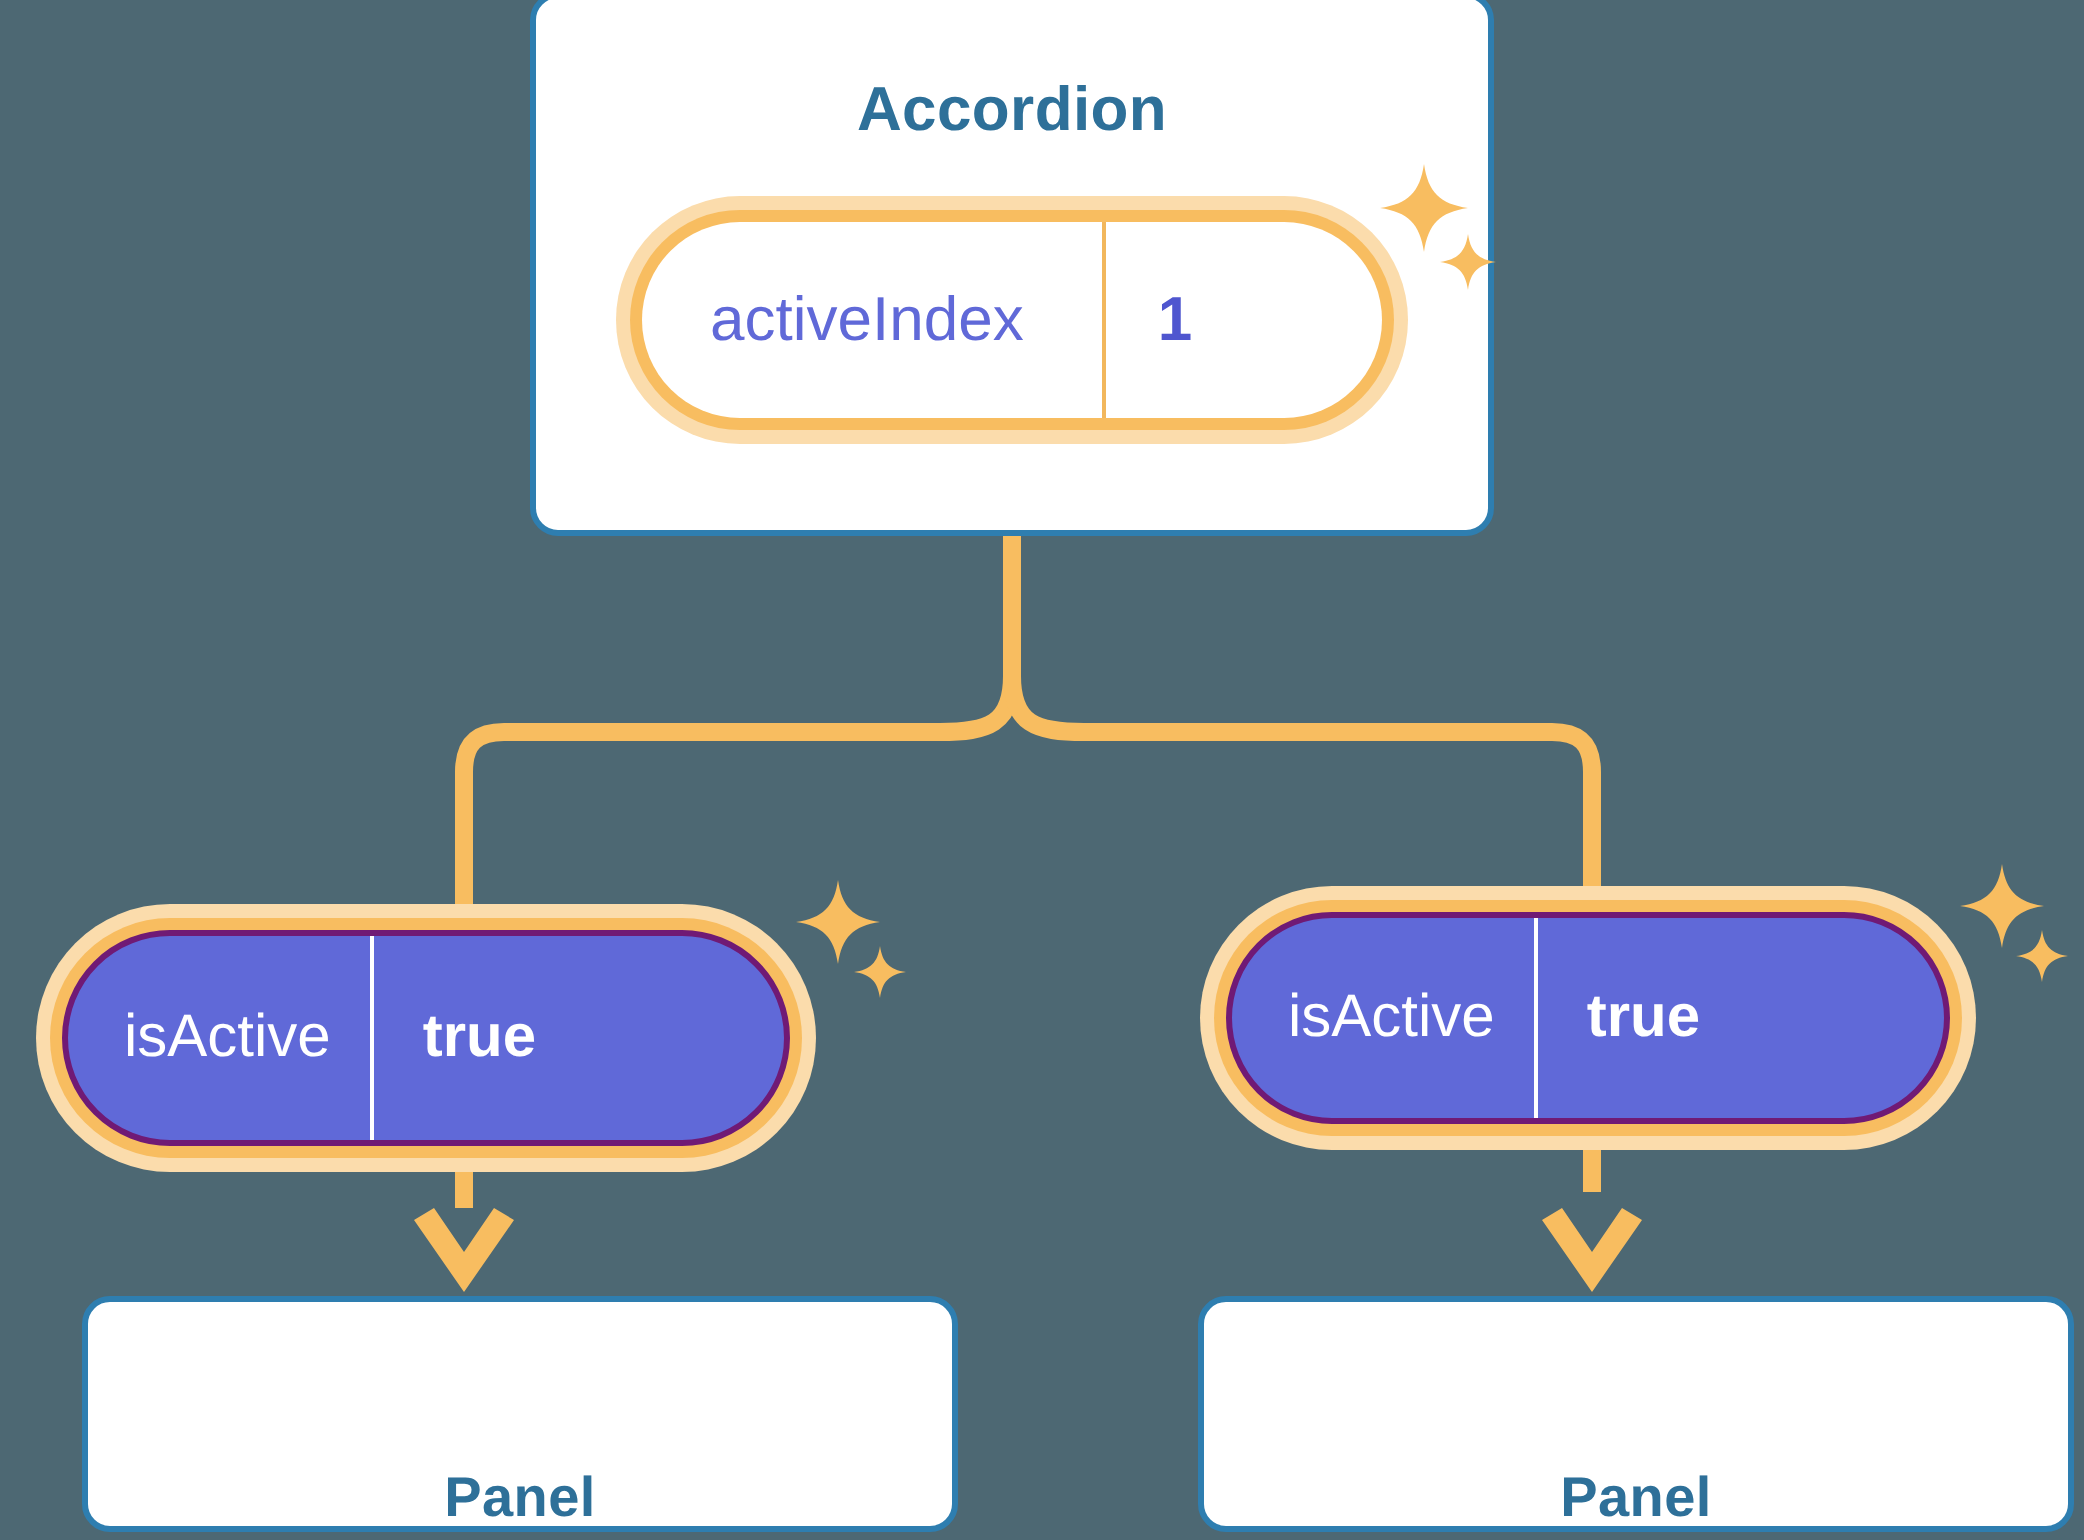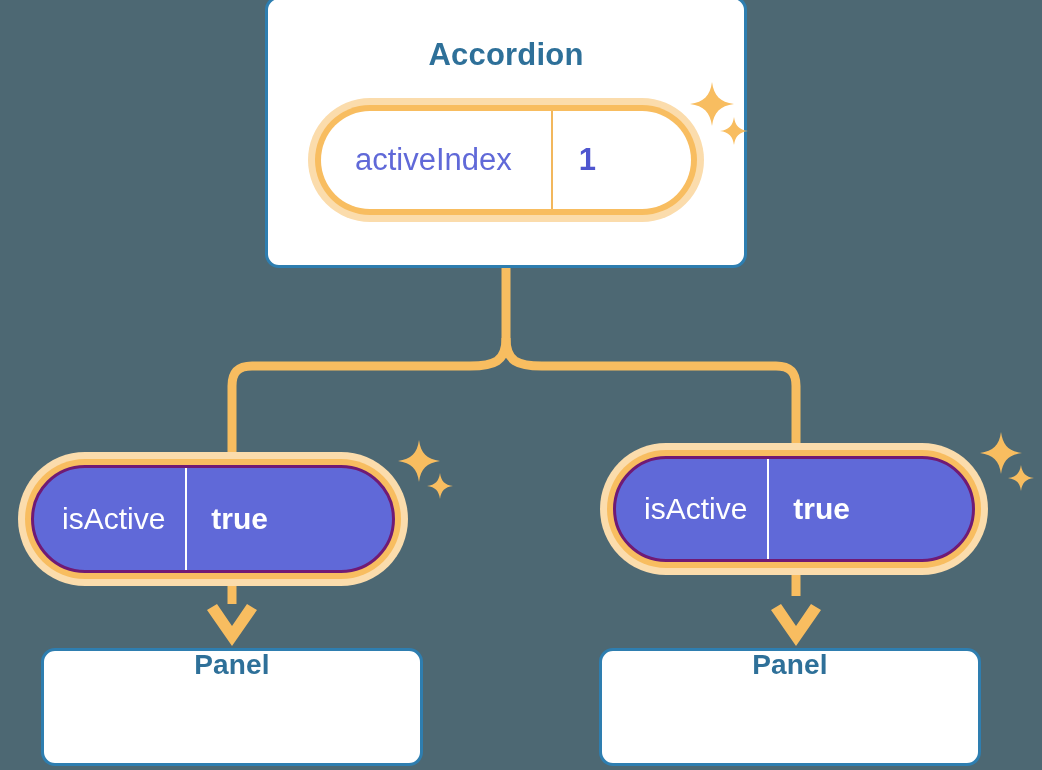--- a/index.html
+++ b/index.html
@@ -57,23 +57,23 @@
   #accordion-card {
     left: 265px;
     top: -4px;
     width: 482px;
     height: 272px;
     padding-top: 40px;
   }
 
   
   .panel-card {
-    width: 382px;
+    width: 438px;
     height: 118px;
-    justify-content: flex-start;
+    justify-content: flex-end;
   }
   #panel-card-left  { left: 41px;  top: 648px; }
   #panel-card-right { left: 599px; top: 648px; }
   .panel-card .card-title { font-size: 28px; }
 
   
   .pill {
     position: absolute;
     z-index: 4;
     display: flex;

